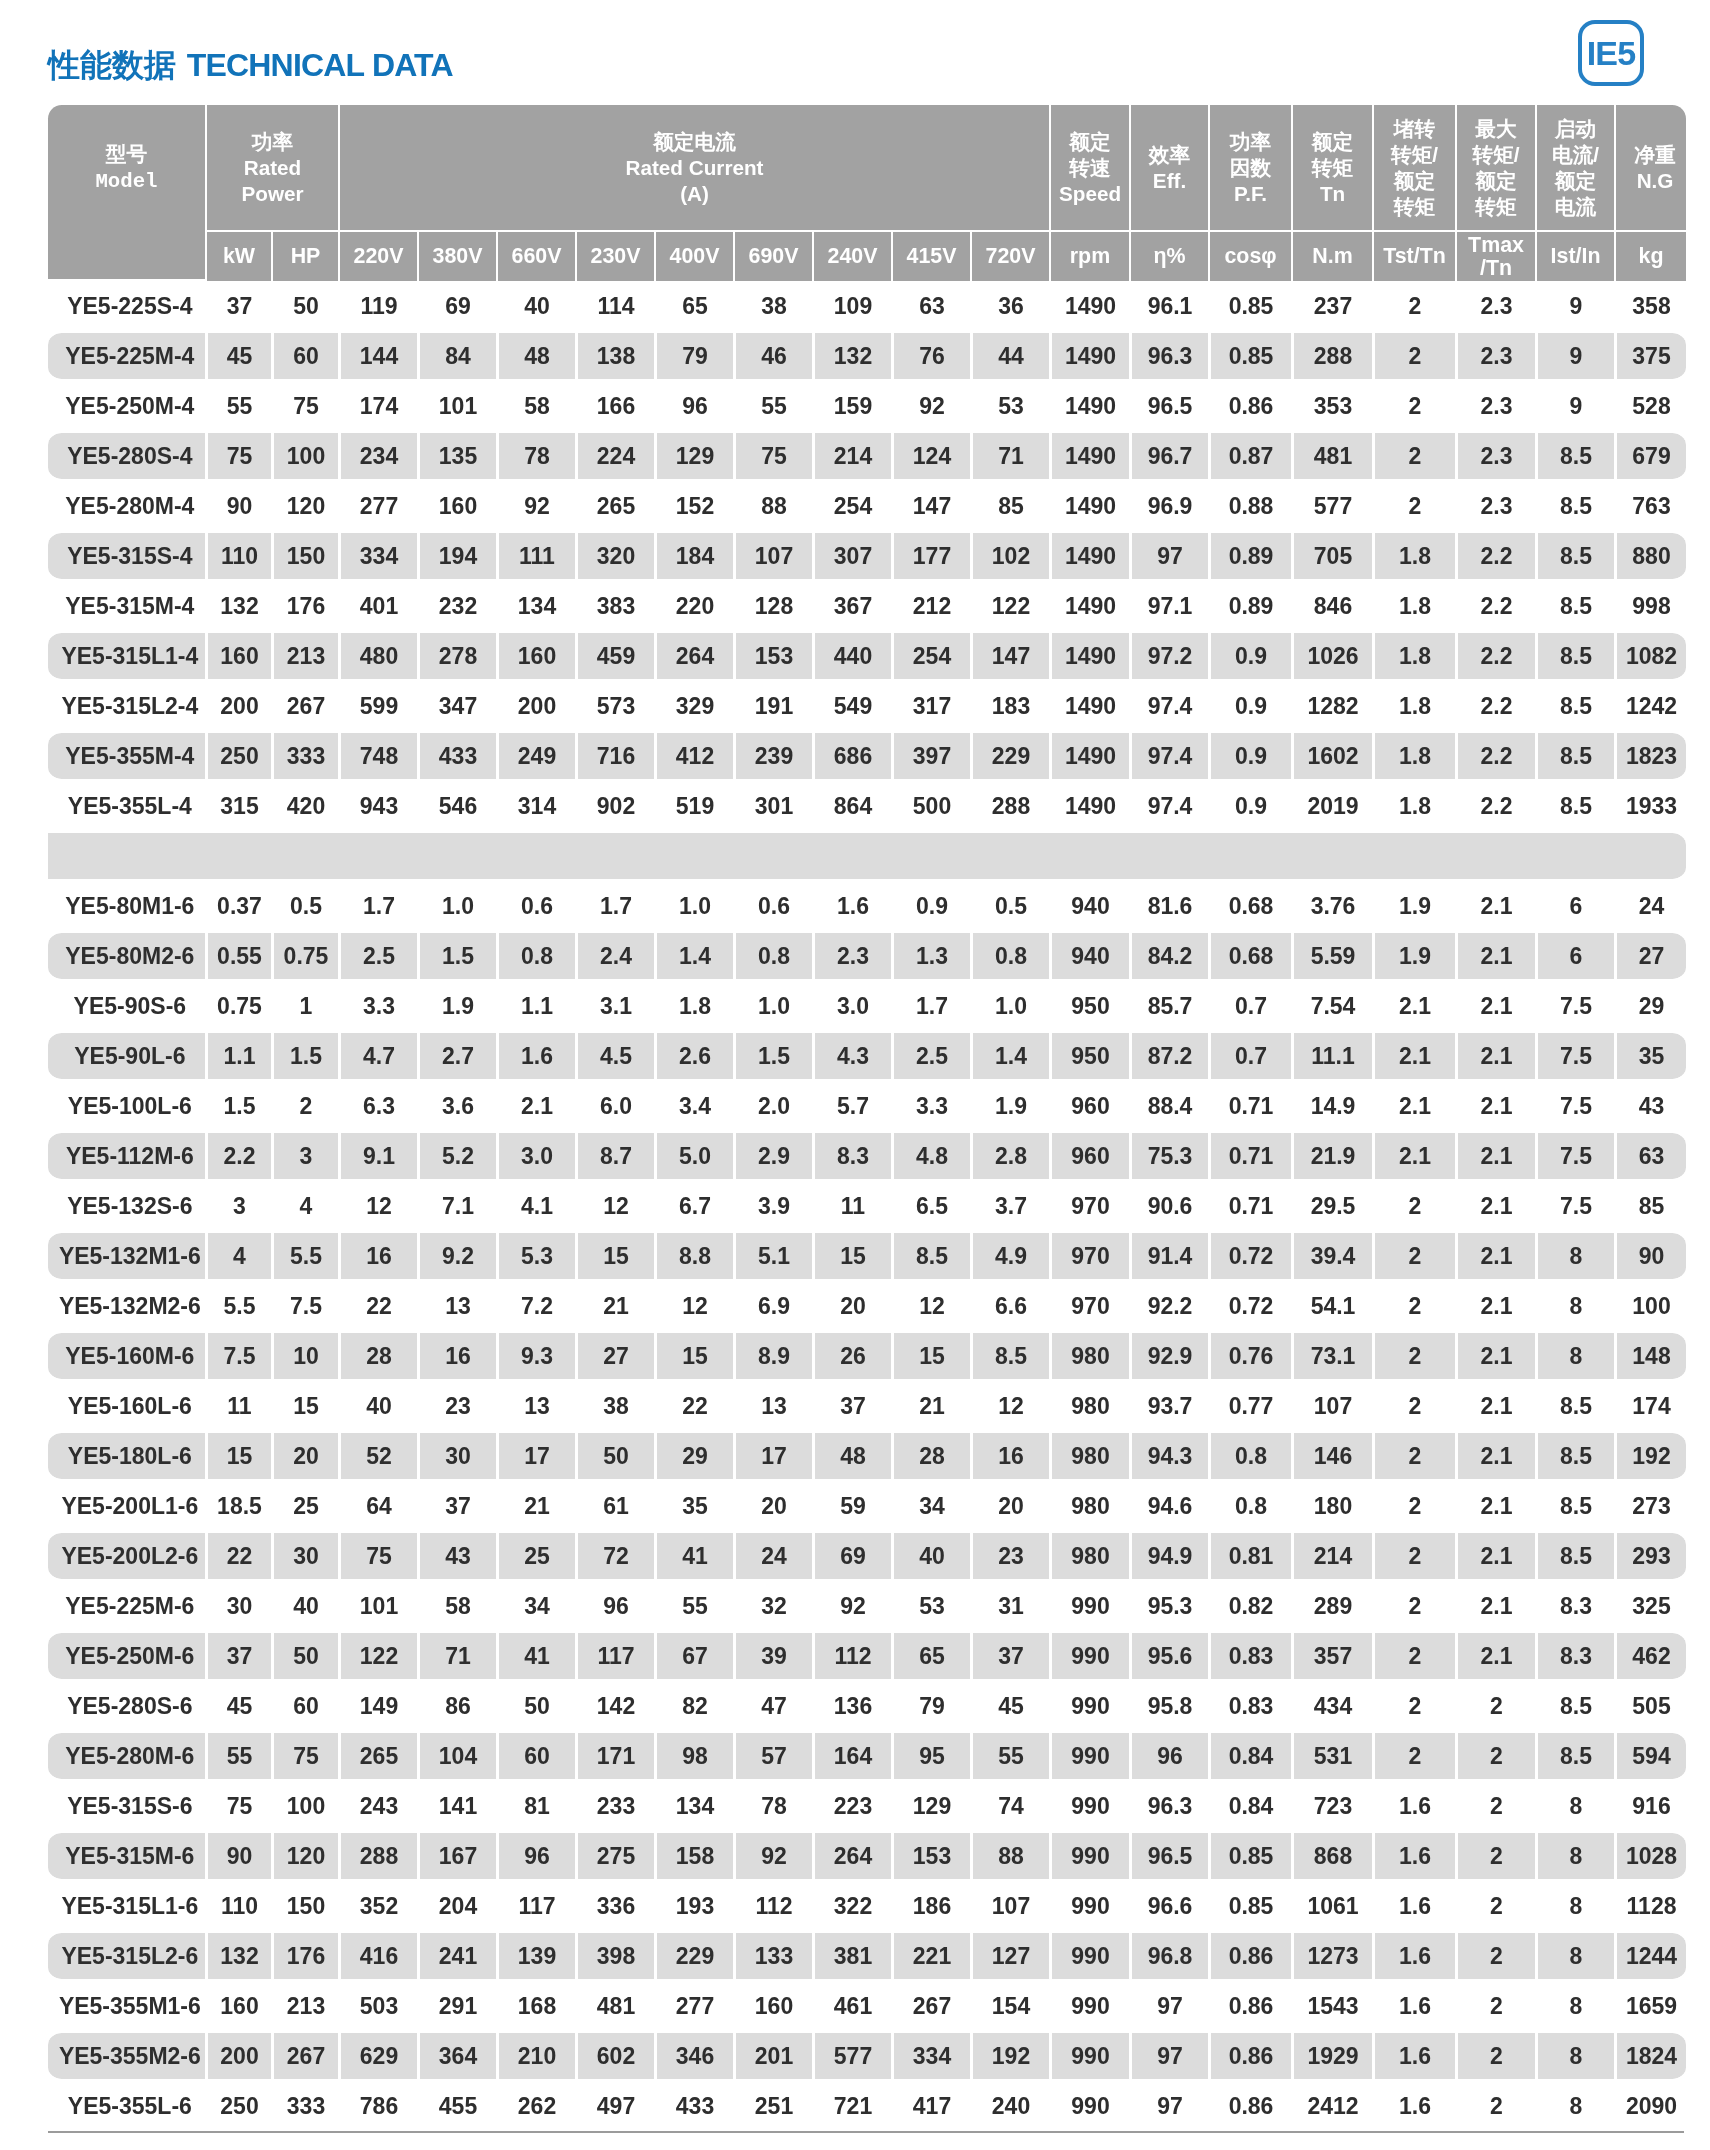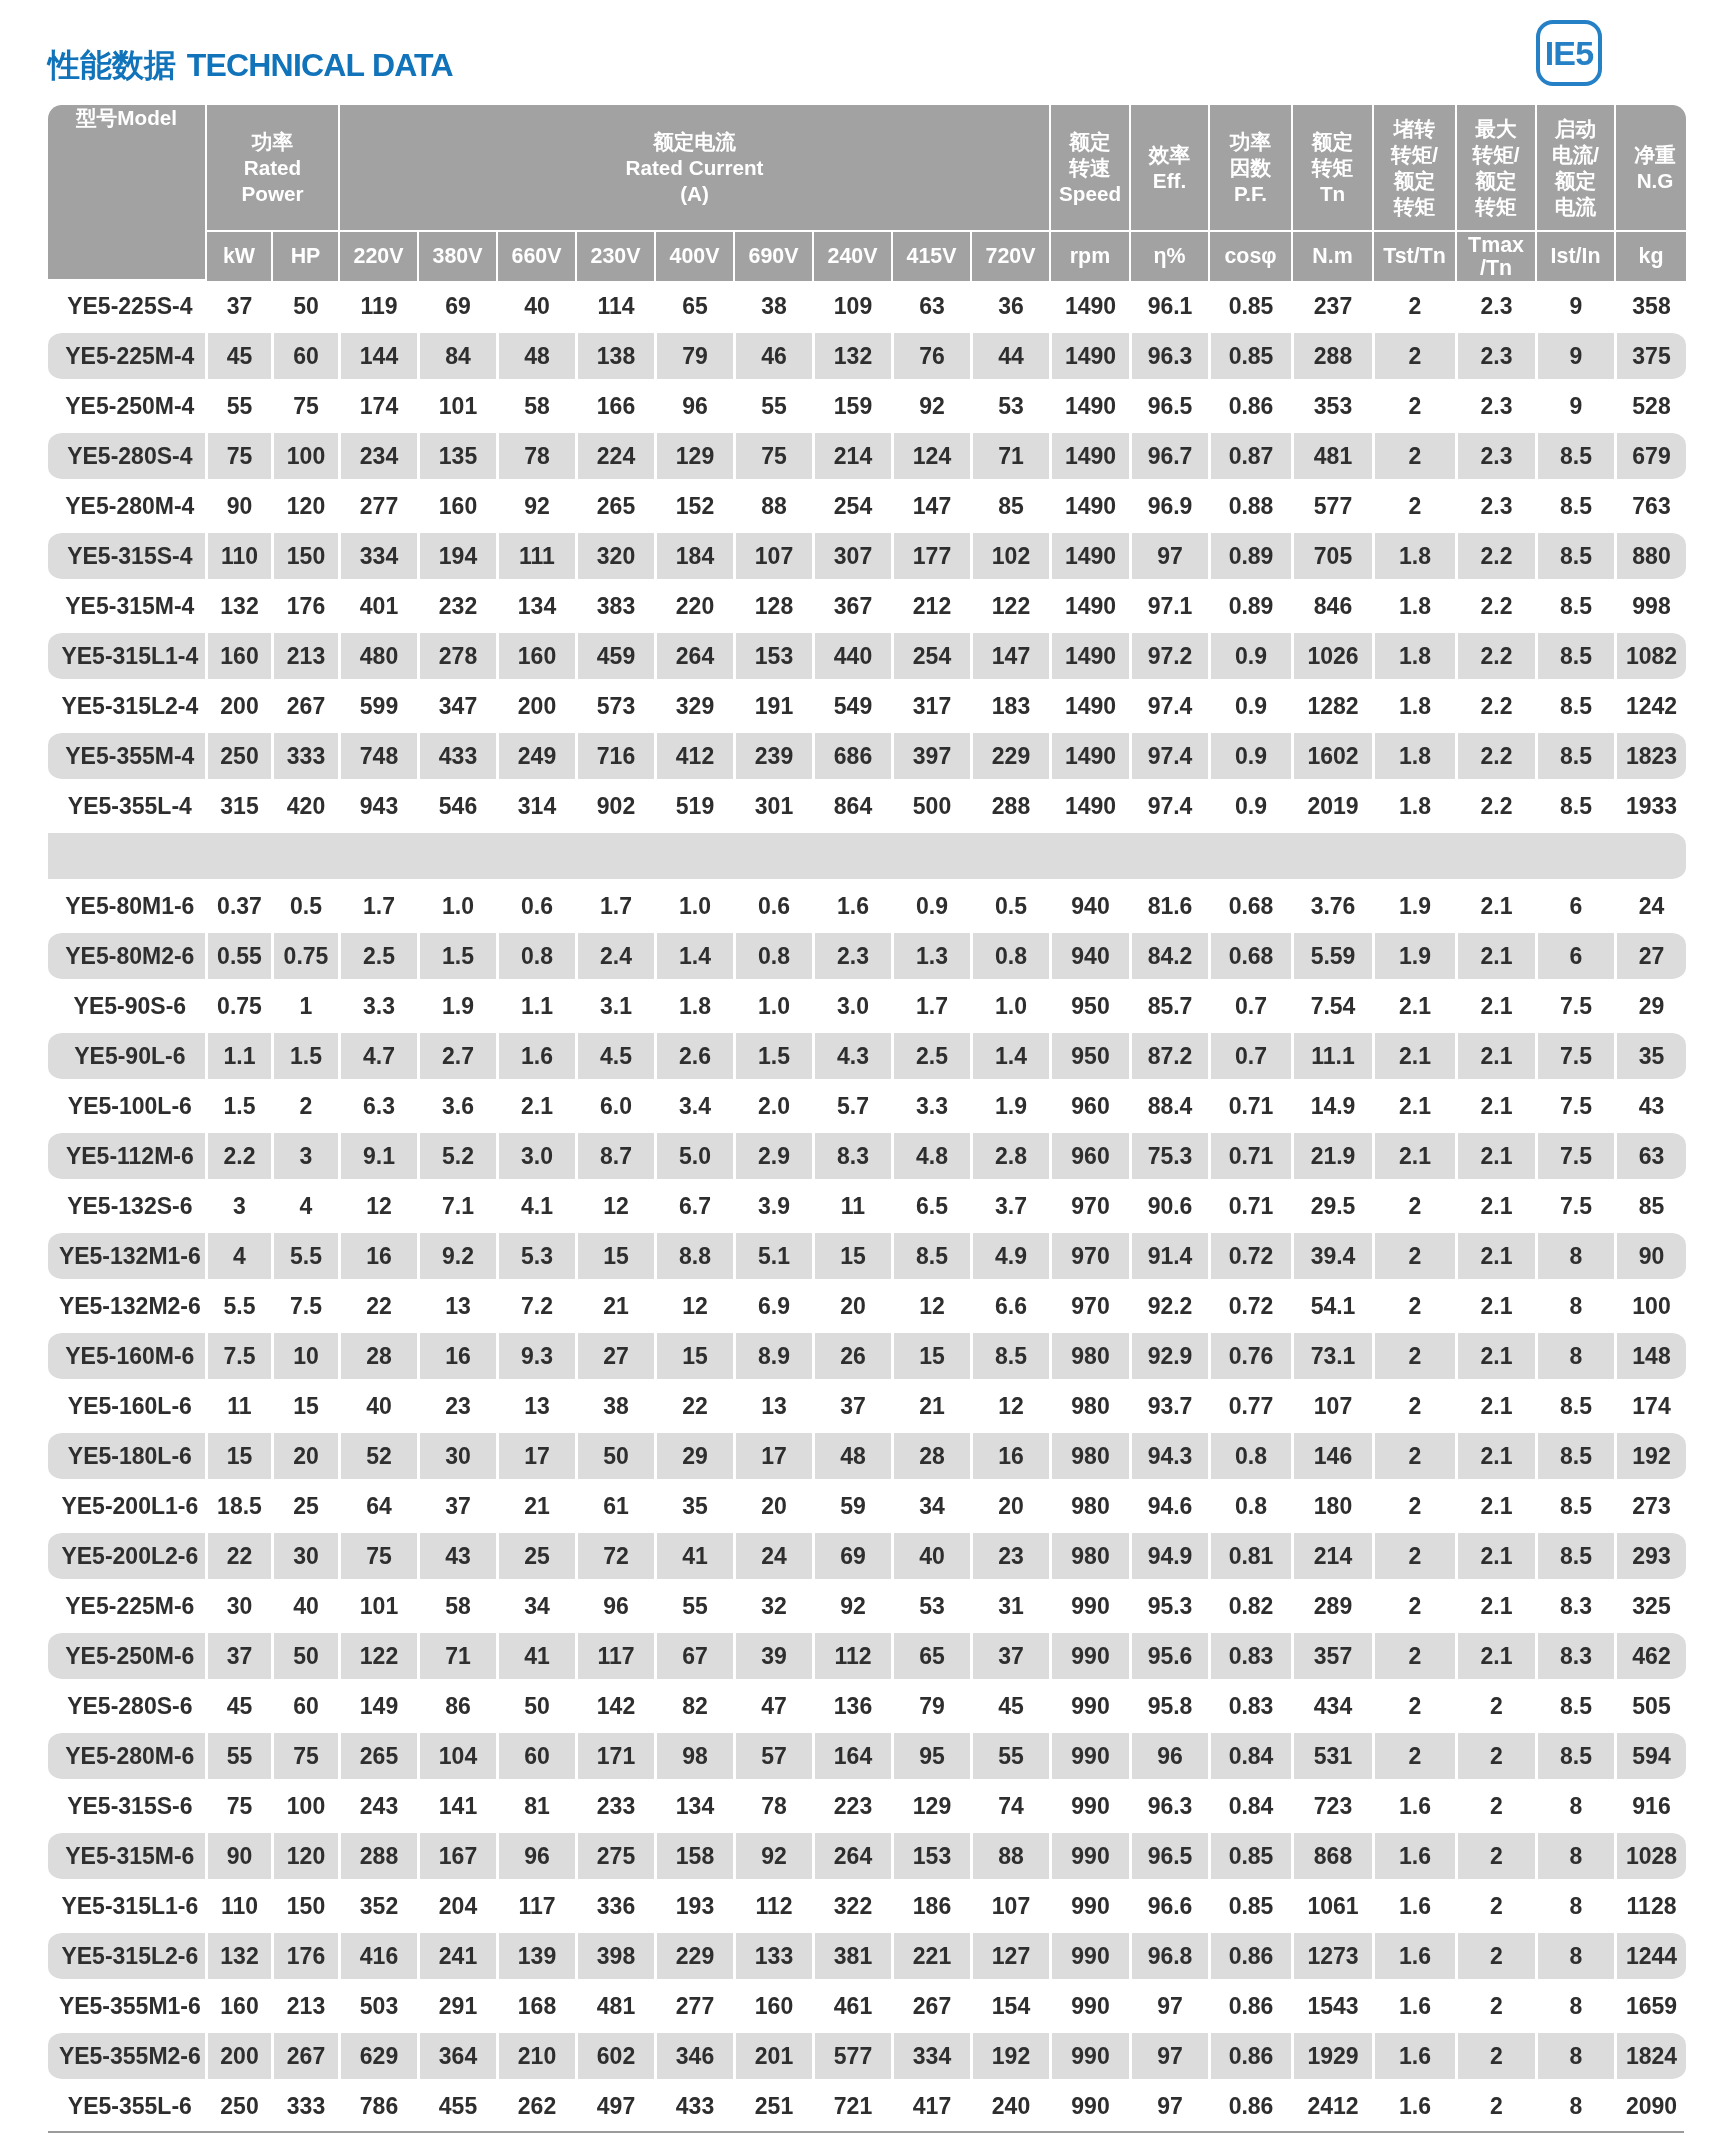--- a/index.html
+++ b/index.html
@@ -15,21 +15,21 @@
   
   .page-title {
     position: absolute; left: 48px; top: 44px;
     font-size: 32px; font-weight: bold; color: #1173b9;
     white-space: nowrap; letter-spacing: 0;
   }
   .page-title .en { margin-left: 10.7px; letter-spacing: -0.8px; margin-top: 8px; }
 
   
   .ie5-badge {
-    position: absolute; left: 1536px; top: 20px;
+    position: absolute; left: 1578px; top: 20px;
     width: 66px; height: 66px;
     border: 4.6px solid #2580c5; border-radius: 17px;
     display: flex; align-items: center; justify-content: center;
     font-size: 34px; font-weight: bold; color: #2580c5;
     letter-spacing: -0.8px;
   }
 
   
   table.tech {
     position: absolute; left: 48px; top: 105px;
@@ -42,21 +42,21 @@
     background: #a2a2a2; color: #ffffff;
     font-weight: bold; text-align: center; vertical-align: middle;
     padding: 0;
   }
   tr.group-row { height: 127px; }
   tr.sub-row   { height: 49px; }
   tr.group-row th { border-bottom: 2.3px solid #ffffff; }
   th.th-model { border-bottom: none; border-radius: 13.8px 0 0 0; vertical-align: top; }
   th.bl { border-left: 2.3px solid #ffffff; }
   th.tr-corner { border-radius: 0 13.8px 0 0; padding-left: 8px; }
-  .model-wrap { height: 127px; display: flex; justify-content: center; }
+  .model-wrap { height: 127px; display: flex; flex-direction: column; justify-content: center; font-family: Liberation Mono, monospace; }
   .hline { font-size: 20.7px; line-height: 26px; }
   .unit-line { font-size: 21.4px; line-height: 23px; }
 
   tbody td {
     height: 50px;
     text-align: center; vertical-align: middle;
     font-size: 23px; font-weight: bold; color: #2e2e2e;
     border-top: 2.3px solid #ffffff;
     border-bottom: 2.3px solid #ffffff;
     background-clip: padding-box;

